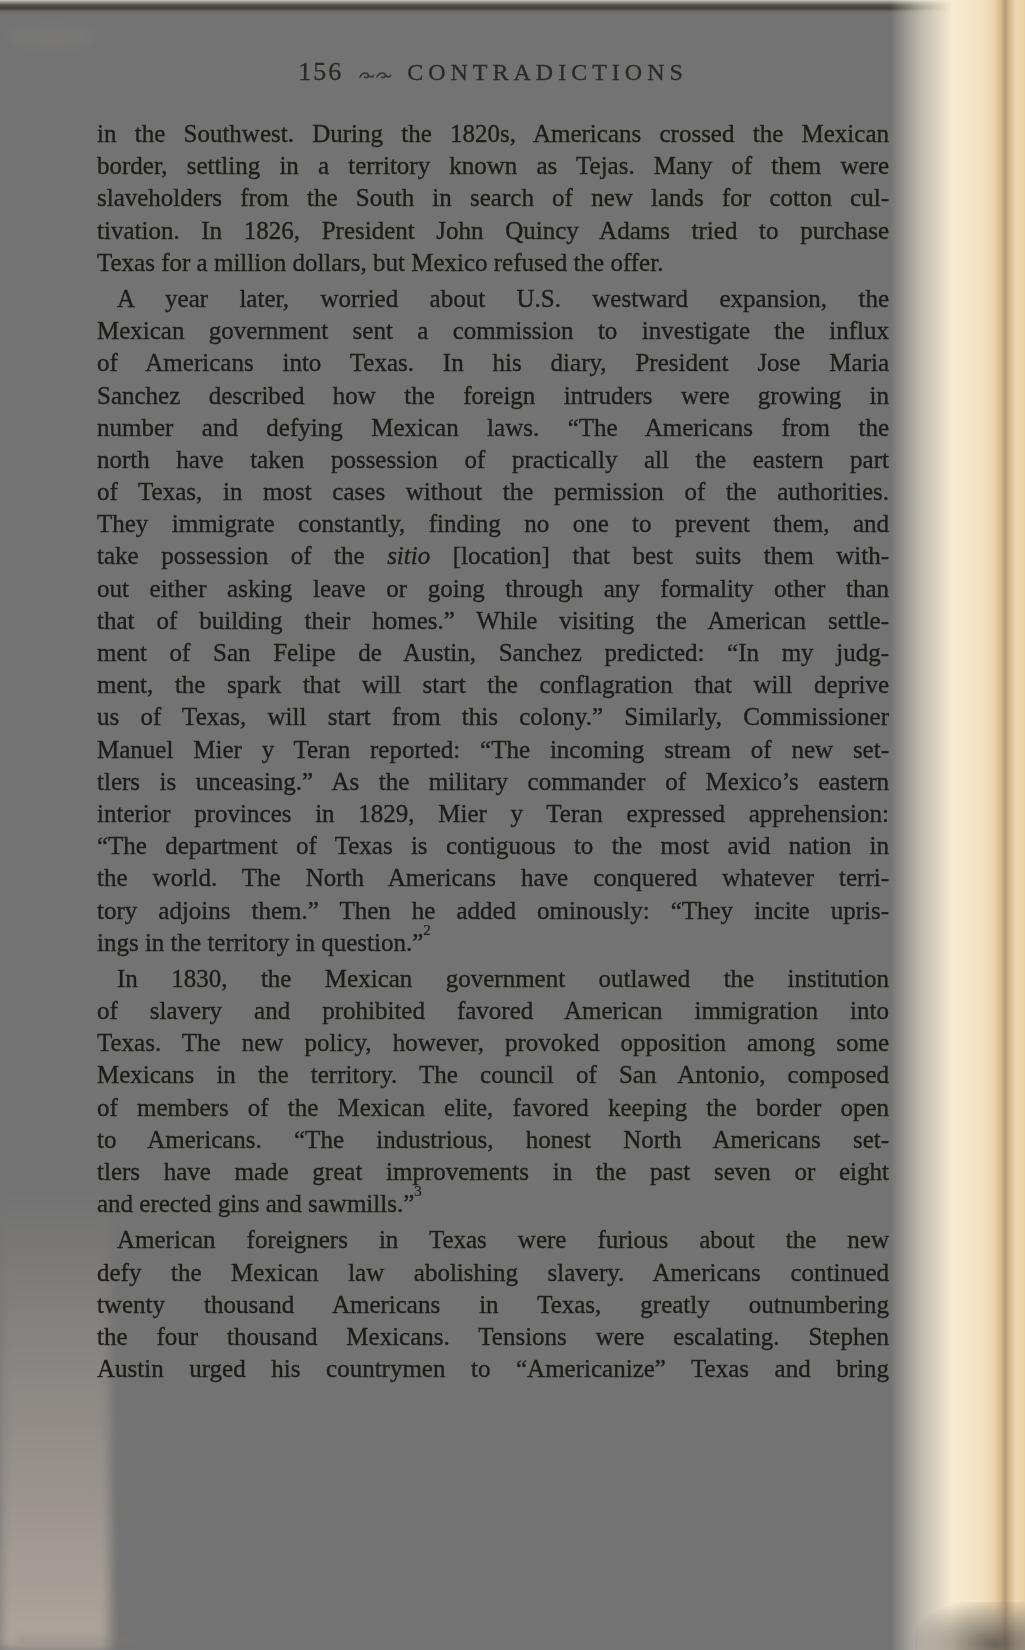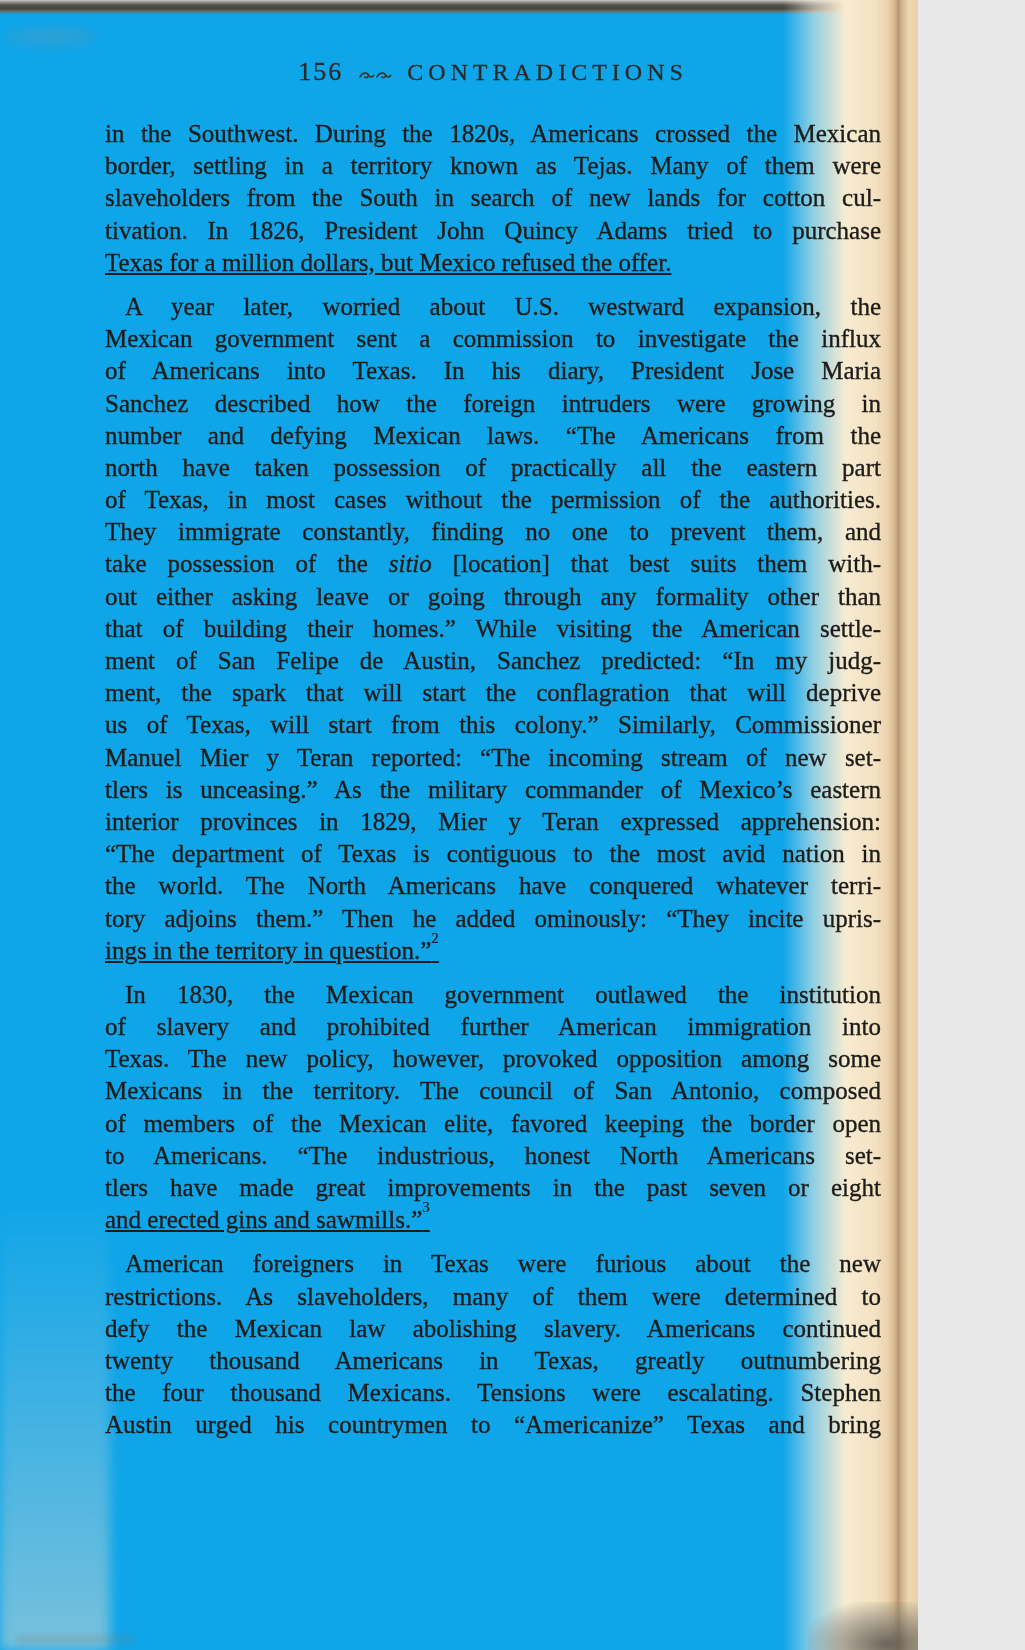--- a/index.html
+++ b/index.html
@@ -1,18 +1,18 @@
 <!DOCTYPE html>
 <html><head>
 <meta charset="utf-8">
 <style>
   html,body{margin:0;padding:0;background:#e8e8e8;}
   .scan{
-    position:relative;width:918px;height:1650px;overflow:hidden;
-    background:#0ea5e9;
+    position:relative;width:1025px;height:1650px;overflow:hidden;
+    background:#737373;
     font-family:"Liberation Serif", serif;
   }
   
   .top-band{
     position:absolute;top:0;left:0;width:100%;height:14px;
     background:linear-gradient(to bottom,
       #c9c7c1 0%, #8a887f 18%, #504e48 38%, #45433e 62%, #6b6962 80%, rgba(253,253,250,0) 100%);
   }
   .top-band-corner{
     position:absolute;top:0;right:0;width:30px;height:26px;
@@ -59,26 +59,26 @@
     -webkit-text-stroke:.3px #2b2a27;
   }
   .rh-num{font-size:26px;letter-spacing:2px;}
   .rh-title{font-size:24px;letter-spacing:5px;}
   .ornament{display:flex;align-items:center;padding-top:6px;}
   .book-text{
     margin-top:31px;
     font-size:25px;line-height:32.2px;color:#1d1c19;
     -webkit-text-stroke:.35px #1d1c19;
   }
-  .para{margin:12px;}
+  .para{margin:4px;}
   .line{
     text-align:justify;text-align-last:justify;
     height:32.2px;white-space:normal;
   }
-  .line.last{text-align-last:left;text-decoration:underline;}
+  .line.last{text-align-last:left;}
   .para.indent .line:first-child{text-indent:20px;}
   sup{font-size:.6em;line-height:0;position:relative;top:-.45em;-webkit-text-stroke:.2px #1d1c19;}
 </style>
 </head>
 <body>
 
 <div class="scan">
   <div class="top-band"></div>
   <div class="top-band-corner"></div>
   <div class="right-edge"></div>
@@ -129,31 +129,30 @@
           <div class="line"><span>Manuel Mier y Teran reported: “The incoming stream of new set-</span></div>
           <div class="line"><span>tlers is unceasing.” As the military commander of Mexico’s eastern</span></div>
           <div class="line"><span>interior provinces in 1829, Mier y Teran expressed apprehension:</span></div>
           <div class="line"><span>“The department of Texas is contiguous to the most avid nation in</span></div>
           <div class="line"><span>the world. The North Americans have conquered whatever terri-</span></div>
           <div class="line"><span>tory adjoins them.” Then he added ominously: “They incite upris-</span></div>
           <div class="line last"><span>ings in the territory in question.”</span><sup>2</sup></div>
         </div>
         <div class="para indent">
           <div class="line"><span>In 1830, the Mexican government outlawed the institution</span></div>
-          <div class="line"><span>of slavery and prohibited further American immigration into</span></div>
+          <div class="line"><span>of slavery and prohibited favored American immigration into</span></div>
           <div class="line"><span>Texas. The new policy, however, provoked opposition among some</span></div>
           <div class="line"><span>Mexicans in the territory. The council of San Antonio, composed</span></div>
           <div class="line"><span>of members of the Mexican elite, favored keeping the border open</span></div>
           <div class="line"><span>to Americans. “The industrious, honest North Americans set-</span></div>
           <div class="line"><span>tlers have made great improvements in the past seven or eight</span></div>
           <div class="line last"><span>and erected gins and sawmills.”</span><sup>3</sup></div>
         </div>
         <div class="para indent">
           <div class="line"><span>American foreigners in Texas were furious about the new</span></div>
-          <div class="line"><span>restrictions. As slaveholders, many of them were determined to</span></div>
           <div class="line"><span>defy the Mexican law abolishing slavery. Americans continued</span></div>
           <div class="line"><span>twenty thousand Americans in Texas, greatly outnumbering</span></div>
           <div class="line"><span>the four thousand Mexicans. Tensions were escalating. Stephen</span></div>
           <div class="line"><span>Austin urged his countrymen to “Americanize” Texas and bring</span></div>
         </div>
       </div>
   </div>
 </div>
 
 </body></html>

